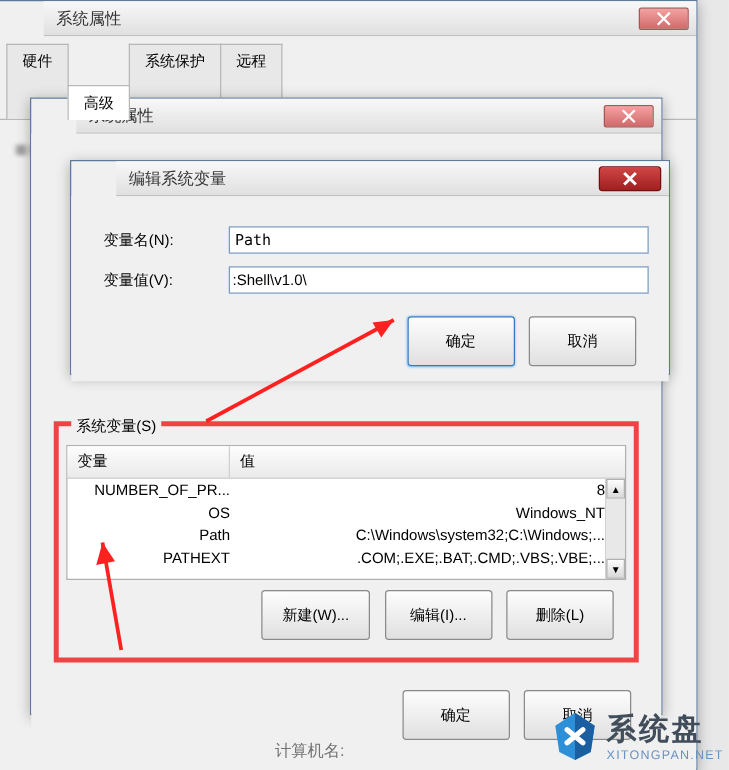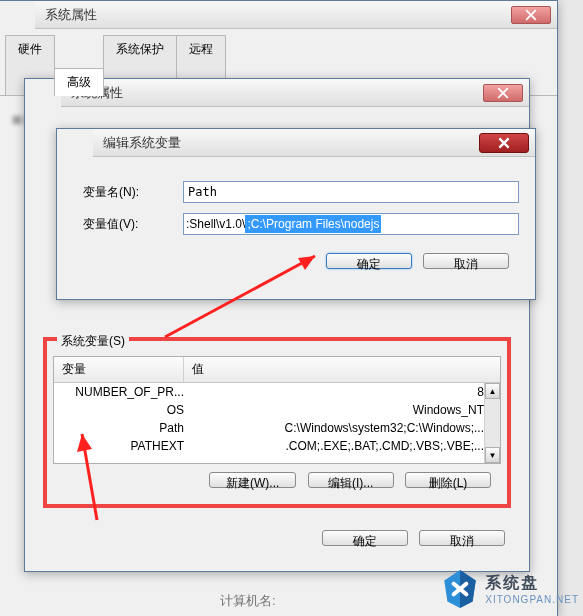--- a/index.html
+++ b/index.html
@@ -19,21 +19,21 @@
 .tab.active { background: #fff; position: relative; top: 1px; z-index: 2; margin-top: 32px; }
 
 .body { padding: 10px; background: #f0f0f0; }
 
 .fieldrow { display: flex; align-items: center; margin: 10px 0; }
 .fieldrow label { width: 110px; padding-left: 10px; }
 .fieldrow input { flex: 1; height: 22px; padding: 2px 4px; border: 1px solid #7a9ac0; background: #fff; font-family: monospace, SimSun; }
 .highlight { background: #3399ff !important; color: #fff; }
 
 .btnrow { text-align: right; padding: 8px 10px; }
-.btn { min-width: 86px; height: 16px; padding: 2px 16px; margin-left: 8px; border: 1px solid #8a8a8a; background: linear-gradient(#fdfdfd, #e0e0e0); cursor: pointer; border-radius: 3px; }
+.btn { min-width: 86px; height: 40px; padding: 2px 16px; margin-left: 8px; border: 1px solid #8a8a8a; background: linear-gradient(#fdfdfd, #e0e0e0); cursor: pointer; border-radius: 3px; }
 .btn.primary { border: 1px solid #3a7abd; box-shadow: 0 0 2px #6bb0ff; }
 
 .group { border: 4px solid #ef4444; margin: 6px 4px; padding: 6px; background: #f0f0f0; }
 .group > .legend { position: relative; top: -14px; left: 4px; background: #f0f0f0; padding: 0 4px; display: inline-block; }
 
 .listview { border: 1px solid #b0b0b0; background: #fff; margin-top: -8px; }
 .lv-head { display: flex; background: linear-gradient(#fdfdfd, #eaeaea); border-bottom: 1px solid #c8c8c8; }
 .lv-head .col { padding: 4px 8px; border-right: 1px solid #d0d0d0; }
 .lv-head .col:first-child { width: 130px; flex-shrink: 0; }
 .lv-head .col:last-child { flex: 1; border-right: none; }
@@ -44,21 +44,21 @@
 .scrollbar { position: absolute; right: 0; top: 0; bottom: 0; width: 16px; background: #f0f0f0; border-left: 1px solid #d0d0d0; display: flex; flex-direction: column; }
 .sb-btn { height: 16px; background: linear-gradient(#fdfdfd, #d8d8d8); border: 1px solid #b0b0b0; display:flex; align-items:center; justify-content:center; font-size:8px; }
 .sb-track { flex: 1; background: #e8e8e8; }
 
 .arrow { position: absolute; pointer-events: none; z-index: 100; }
 .arrow line { stroke: #ff2020; stroke-width: 3; }
 .arrow polygon { fill: #ff2020; }
 
 .watermark { position: absolute; right: 4px; bottom: 6px; display: flex; align-items: center; gap: 4px; z-index: 200; }
 .watermark .logo { width: 42px; height: 42px; }
-.watermark .wt-text { font-size: 16px; font-weight: 700; color: #414d5a; letter-spacing: 2px; }
+.watermark .wt-text { font-size: 24px; font-weight: 700; color: #414d5a; letter-spacing: 2px; }
 .watermark .wt-sub { font-size: 10px; color: #6a92c0; letter-spacing: 1px; }
 
 .blurtext { color: #555; filter: blur(2px); }
 
 .bottomlabel { position:absolute; bottom: 6px; left: 220px; font-size:13px; color:#737373; }
 </style>
 </head>
 <body>
 
 <div class="win" style="left:-2px; top:0; width:560px; height:616px;">
@@ -154,21 +154,20 @@
   </div>
   <div class="body" style="padding:14px 16px 4px;">
     <div class="fieldrow">
       <label>变量名(N):</label>
       <input type="text" value="Path" style="">
     </div>
     <div class="fieldrow">
       <label>变量值(V):</label>
       <div style="flex:1; height:22px; border:1px solid #7a9ac0; background:#fff; display:flex; align-items:center; font-family:monospace; overflow:hidden; white-space:nowrap;">
         <span style="padding-left:2px;">:Shell\v1.0\</span>
-          <span class="highlight" style="padding:2px 2px;">;C:\Program Files\nodejs</span>
       </div>
     </div>
     <div class="btnrow">
       <button class="btn primary">确定</button>
       <button class="btn">取消</button>
     </div>
   </div>
 </div>
 
 <svg class="arrow" style="left:0; top:0;" width="583" height="616">

